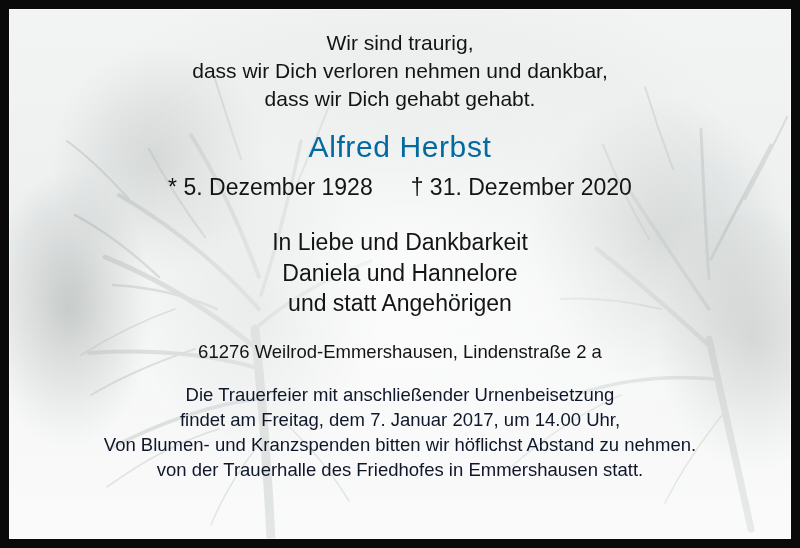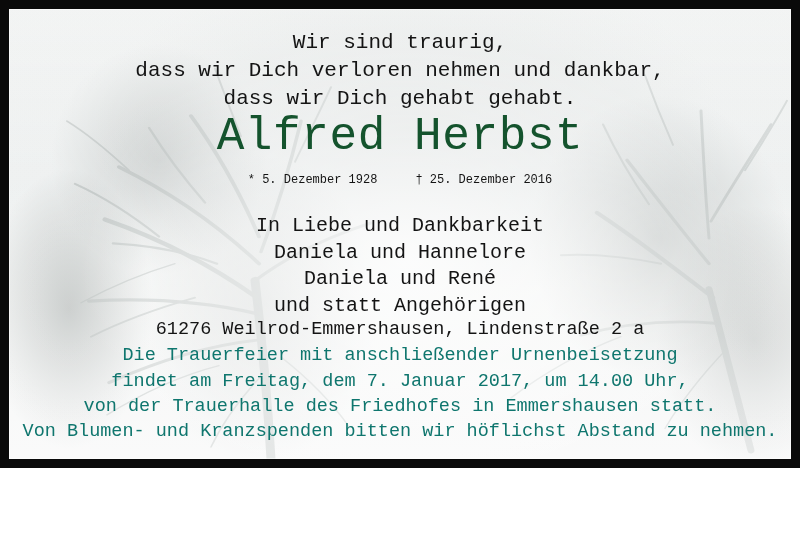--- a/index.html
+++ b/index.html
@@ -3,24 +3,24 @@
 <meta charset="utf-8">
 <style>
   html, body {
     margin: 0;
     padding: 0;
     background: #ffffff;
   }
   #page {
     position: relative;
     width: 800px;
-    height: 468px;
+    height: 548px;
     overflow: hidden;
     background: #000000;
-    font-family: Liberation Mono, monospace;
+    font-family: Liberation Sans, sans-serif;
   }
   
   .frame-outer {
     position: absolute;
     inset: 0;
     background: #0a0a0a;
   }
   
   .card {
     position: absolute;
@@ -75,48 +75,50 @@
   }
   .verse {
     margin-top: 20px;
     font-size: 21px;
     line-height: 1.33;
     color: #141414;
   }
   .verse div { white-space: nowrap; }
 
   .name {
-    font-size: 46px;
+    margin-top: 18px;
+    font-size: 30px;
     line-height: 1.05;
     letter-spacing: 0.6px;
-    color: #14532d;
+    color: #0369a1;
   }
   .dates {
     margin-top: 12px;
-    font-size: 12px;
+    font-size: 23px;
     color: #141414;
     display: flex;
     gap: 38px;
     justify-content: center;
   }
   .family {
     margin-top: 26px;
-    font-size: 20px;
+    font-size: 23px;
     line-height: 1.33;
     color: #141414;
   }
   .address {
+    margin-top: 22px;
     font-size: 18.5px;
     color: #141414;
   }
   .service {
-    margin-top: 3px;
+    margin-top: 19px;
     font-size: 18.5px;
     line-height: 1.36;
-    color: #0f766e;
+    color: #0f172a;
   }
 </style>
 </head>
 <body>
 
 <div id="page">
   <div class="frame-outer"></div>
 
   <div class="card">
 
@@ -171,36 +173,35 @@
       <div class="verse">
         <div>Wir sind traurig,</div>
         <div>dass wir Dich verloren nehmen und dankbar,</div>
         <div>dass wir Dich gehabt gehabt.</div>
       </div>
 
       <div class="name">Alfred Herbst</div>
 
       <div class="dates">
         <span>* 5. Dezember 1928</span>
-        <span>† 25. Dezember 2016</span>
+        <span>† 31. Dezember 2020</span>
       </div>
 
       <div class="family">
         <div>In Liebe und Dankbarkeit</div>
         <div>Daniela und Hannelore</div>
-        <div>Daniela und René</div>
         <div>und statt Angehörigen</div>
       </div>
 
       <div class="address">61276 Weilrod-Emmershausen, Lindenstraße 2 a</div>
 
       <div class="service">
         <div>Die Trauerfeier mit anschließender Urnenbeisetzung</div>
         <div>findet am Freitag, dem 7. Januar 2017, um 14.00 Uhr,</div>
+        <div>Von Blumen- und Kranzspenden bitten wir höflichst Abstand zu nehmen.</div>
         <div>von der Trauerhalle des Friedhofes in Emmershausen statt.</div>
-        <div>Von Blumen- und Kranzspenden bitten wir höflichst Abstand zu nehmen.</div>
       </div>
 
     </div>
 
     <div class="inner-rule"></div>
   </div>
 </div>
 
 </body></html>

